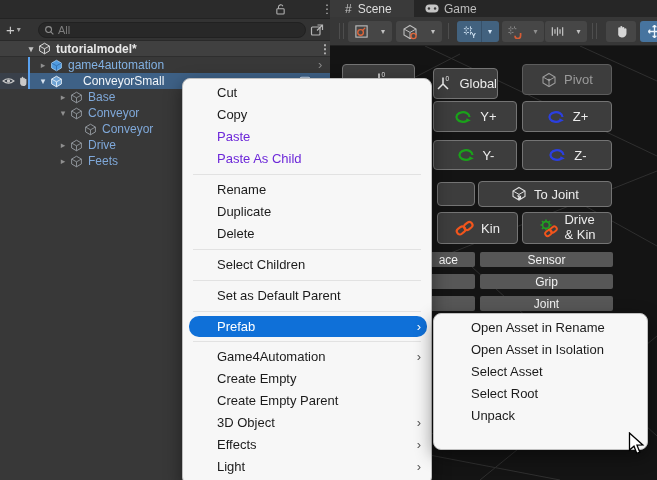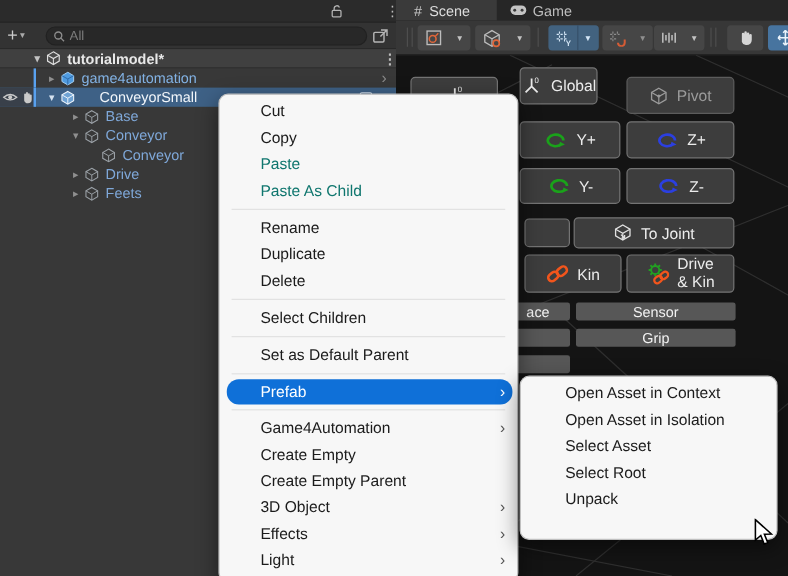--- a/index.html
+++ b/index.html
@@ -44,21 +44,21 @@
   #viewport-grid{left:0;top:46px;width:327px;height:434px;}
 
   
   .obtn{position:absolute;background:#3d3d3d;border:1px solid #747474;border-radius:4px;color:#ececec;font-size:13px;display:flex;align-items:center;justify-content:center;gap:7px;}
   .obtn.dim{color:#9b9b9b;border-color:#5c5c5c;}
   .fbtn{position:absolute;background:#575757;border-radius:2px;color:#f2f2f2;font-size:12px;display:flex;align-items:center;justify-content:center;}
 
   
   .menu{background:#f7f7f7;border:1px solid #bfbfbf;border-radius:8px;box-shadow:0 6px 18px rgba(0,0,0,.45);padding-top:3px;overflow:hidden;}
   .mi{height:22px;line-height:22px;padding-left:34px;font-size:13px;color:#1b1b1b;position:relative;white-space:nowrap;}
-  .mi.dis{color:#0f766e;}
+  .mi.dis{color:#6d28d9;}
   .mi .sub-arrow{position:absolute;right:10px;top:0;font-size:13px;color:#555555;}
   .mi.hl{background:#0f70d8;color:#ffffff;border-radius:10px;margin:0 4px 0 6px;padding-left:28px;height:21px;line-height:21px;}
   .mi.hl .sub-arrow{color:#ffffff;right:6px;}
   .msep{height:9px;position:relative;}
   .msep::after{content:"";position:absolute;left:10px;right:10px;top:4px;height:1px;background:#e2e2e2;}
   #ctx-menu{left:182px;top:78px;width:250px;height:407px;z-index:50;}
   #sub-menu{left:433px;top:313px;width:215px;height:137px;z-index:60;}
   #sub-menu .mi{padding-left:37px;}
   #sub-menu .mi.hl{padding-left:31px;}
 
@@ -356,21 +356,21 @@
         <line x1="255" y1="160" x2="327" y2="200"></line>
       </g>
     </svg>
 
     <div class="obtn" style="left:12px;top:64px;width:73px;height:31px;">
       <svg width="18" height="16" viewBox="0 0 18 16">
           <path d="M9 8 V1.5 M9 8 L4 13 M9 8 L14 13" fill="none" stroke="#e8e8e8" stroke-width="1.5"></path>
           <text x="11.5" y="5" font-size="6.5" fill="#e8e8e8" font-family="Liberation Sans, sans-serif">0</text>
         </svg>
     </div>
-    <div class="obtn" style="left:103px;top:56px;width:65px;height:31px;">
+    <div class="obtn" style="left:103px;top:68px;width:65px;height:31px;justify-content:flex-end;">
       <svg width="18" height="16" viewBox="0 0 18 16">
           <path d="M9 8 V1.5 M9 8 L4 13 M9 8 L14 13" fill="none" stroke="#e8e8e8" stroke-width="1.5"></path>
           <text x="11.5" y="5" font-size="6.5" fill="#e8e8e8" font-family="Liberation Sans, sans-serif">0</text>
         </svg>
       <span>Global</span>
     </div>
     <div class="obtn dim" style="left:192px;top:64px;width:90px;height:31px;">
       <svg width="16" height="16" viewBox="0 0 16 16">
           <path d="M8 1.5 L14 5 V11 L8 14.5 L2 11 V5 Z" fill="none" stroke="#9b9b9b" stroke-width="1.1"></path>
           <path d="M2 5 L8 8.4 L14 5 M8 8.4 V14.5" fill="none" stroke="#9b9b9b" stroke-width="1"></path>
@@ -451,20 +451,23 @@
     <div class="fbtn" style="left:150px;top:252px;width:133px;height:15px;">
       <span>Sensor</span>
     </div>
 
     <div class="fbtn" style="left:62px;top:274px;width:83px;height:15px;"></div>
     <div class="fbtn" style="left:150px;top:274px;width:133px;height:15px;">
       <span>Grip</span>
     </div>
 
     <div class="fbtn" style="left:62px;top:296px;width:83px;height:15px;"></div>
+    <div class="fbtn" style="left:150px;top:296px;width:133px;height:15px;">
+      <span>Joint</span>
+    </div>
   </div>
 
   <div id="ctx-menu" class="abs menu">
     <div class="mi">Cut</div>
     <div class="mi">Copy</div>
     <div class="mi dis">Paste</div>
     <div class="mi dis">Paste As Child</div>
     <div class="msep"></div>
     <div class="mi">Rename</div>
     <div class="mi">Duplicate</div>
@@ -493,21 +496,21 @@
       <span>Effects</span>
       <span class="sub-arrow">›</span>
     </div>
     <div class="mi">
       <span>Light</span>
       <span class="sub-arrow">›</span>
     </div>
   </div>
 
   <div id="sub-menu" class="abs menu">
-    <div class="mi">Open Asset in Context</div>
+    <div class="mi">Open Asset in Rename</div>
     <div class="mi">Open Asset in Isolation</div>
     <div class="mi">Select Asset</div>
     <div class="mi">Select Root</div>
     <div class="mi">Unpack</div>
   </div>
 
   <div id="cursor" class="abs">
     <svg width="17" height="24" viewBox="0 0 17 24">
         <path d="M1.5 1 L1.5 18 L6 14.2 L8.8 21.4 L11.8 20.2 L9 13.2 L14.8 13 Z" fill="#ffffff" stroke="#000000" stroke-width="1.3"></path>
       </svg>

